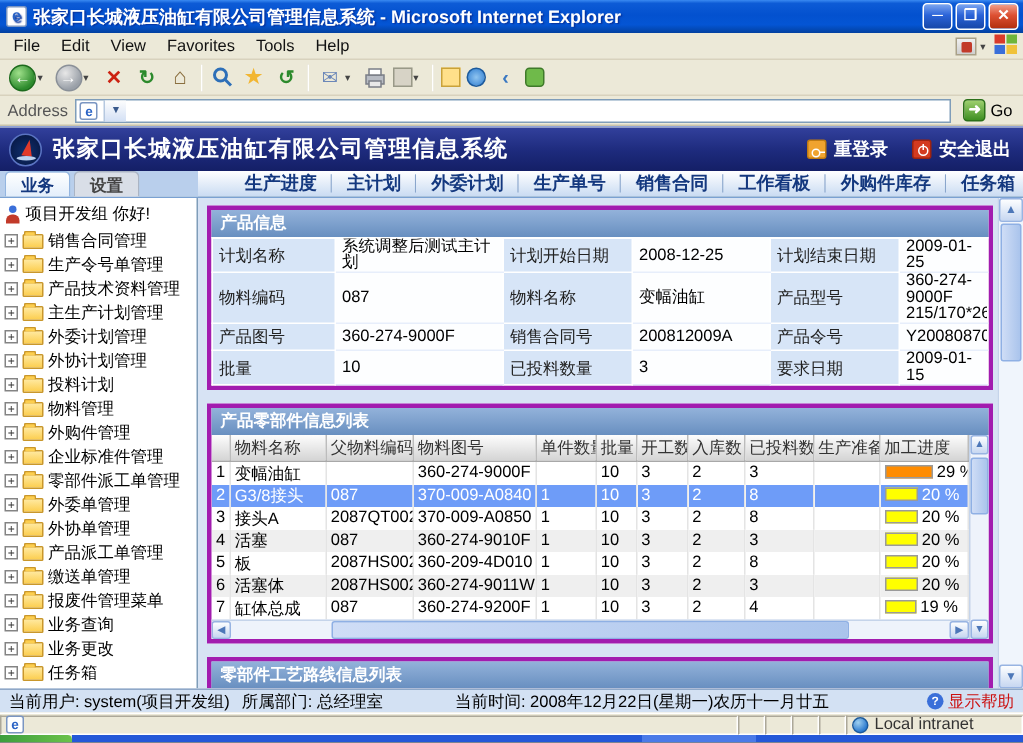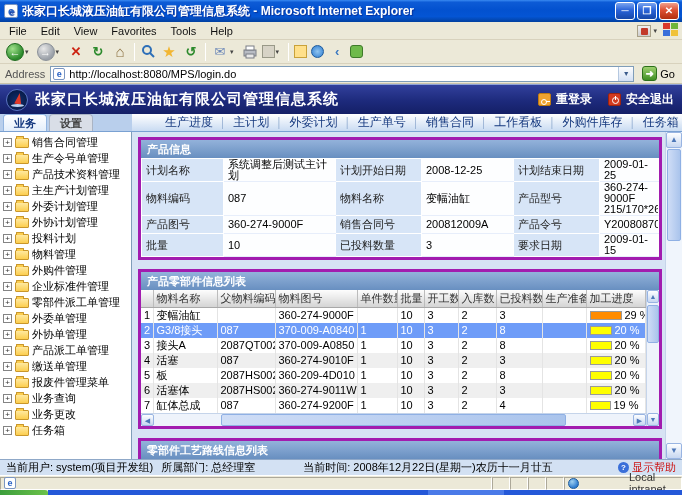--- a/index.html
+++ b/index.html
@@ -63,21 +63,21 @@
   .pwr-ico { width:13px; height:13px; background:#d33a1f; border:1px solid #9c2310; border-radius:2px; margin-right:5px; position:relative;}
   .pwr-ico::before{content:""; position:absolute; left:3px; top:3px; width:5px; height:5px; border:1px solid #fff; border-radius:50%;}
   .pwr-ico::after{content:""; position:absolute; left:6px; top:2px; width:1px; height:4px; background:#fff;}
 
   
   .navrow { height:18px; flex:0 0 18px; display:flex; background:linear-gradient(180deg,#ffffff,#c9dbf2); border-bottom:1px solid #7aa1d2; }
   .tabstrip { width:132px; flex:0 0 132px; background:#b9cfec; display:flex; align-items:flex-end; padding-left:3px; gap:2px; }
   .tab { font-size:11px; font-weight:bold; padding:1px 10px 0; border-radius:4px 4px 0 0; border:1px solid #93b5e0; border-bottom:none; }
   .tab.active { background:linear-gradient(180deg,#ffffff,#e3eefb); color:#14387f; }
   .tab.inactive { background:#d9dee7; color:#444; border-color:#aab4c4; }
-  .navlinks { flex:1; display:flex; align-items:center; padding-left:26px; font-size:12px; font-weight:normal; color:#14387f; white-space:nowrap; overflow:hidden;}
+  .navlinks { flex:1; display:flex; align-items:center; padding-left:26px; font-size:12px; font-weight:bold; color:#14387f; white-space:nowrap; overflow:hidden;justify-content:center;}
   .nav-link { color:#14387f; text-decoration:none; padding:0 7px; }
   .nav-sep { color:#8aa6cc; font-size:10px; }
 
   
   .bodyrow { flex:1; display:flex; overflow:hidden; background:#d7e3f4; }
   .sidebar { width:132px; flex:0 0 132px; background:#fff; border-right:1px solid #7f9db9; font-size:11px; overflow:hidden; padding-top:2px; }
   .user-row { display:flex; align-items:center; gap:3px; padding:1px 2px 2px 3px; color:#000; white-space:nowrap;}
   .user-ico { width:11px; height:12px; position:relative; flex:0 0 11px;}
   .user-ico::before{content:""; position:absolute; left:3px; top:0; width:5px; height:5px; border-radius:50%; background:#3a6fd9;}
   .user-ico::after{content:""; position:absolute; left:1px; top:6px; width:9px; height:6px; border-radius:4px 4px 0 0; background:#c23a2a;}
@@ -126,21 +126,21 @@
   
   .app-status { height:16px; flex:0 0 16px; background:#d3e1f3; border-top:1px solid #8fa8c8; display:flex; font-size:11px; padding:0 6px; white-space:nowrap; overflow:hidden;}
   .app-status .lbl { color:#000; } .app-status .val{ color:#000; margin-left:3px; }
   .gap8{margin-left:8px;} .gap40{margin-left:48px;}
   .help { margin-left:auto; display:flex; align-items:center; color:#cc1111; }
   .help-ico{ width:11px; height:11px; border-radius:50%; background:#3a6fd9; color:#fff; font-size:8px; font-weight:bold; text-align:center; line-height:11px; margin-right:3px;}
   .ie-status { height:15px; flex:0 0 15px; background:#ece9d8; border-top:1px solid #fff; display:flex; align-items:center; font-size:11px; color:#333; }
   .ie-cell { border:1px solid; border-color:#aca899 #fff #fff #aca899; height:13px; display:flex; align-items:center; padding:0 3px; }
   .ie-cell.grow { flex:1; }
   .ie-cell.sm { width:18px; flex:0 0 18px; }
-  .ie-cell.zone { width:118px; flex:0 0 118px;gap:46px; }
+  .ie-cell.zone { width:118px; flex:0 0 118px; }
   .globe { width:11px; height:11px; border-radius:50%; background:radial-gradient(circle at 35% 30%,#9fd0f0,#2f7dd0 70%); border:1px solid #1c5a9c; margin-right:4px; flex:0 0 11px;}
 
   
   .taskbar { height:5px; flex:0 0 5px; display:flex; }
   .tb-start { width:48px; background:linear-gradient(90deg,#3c9e3c,#6cc24a); border-radius:0 3px 0 0; }
   .tb-main { flex:1; background:#2458d8; position:relative; }
   .tb-main i { position:absolute; top:0; bottom:0; background:#4a7ae8; display:block;}
 </style>
 </head>
 <body>
@@ -234,21 +234,20 @@
       </span>
     <span class="tb-btn">
         <span class="sq" style="background:#6fba4a;border-color:#3f7a2a;border-radius:3px;"></span>
       </span>
   </div>
 
   <div class="addressbar">
     <span class="addr-label">Address</span>
     <span class="addr-box">
       <span class="ie-page-ico" style="width:12px;height:12px;line-height:10px;font-size:9px;flex:0 0 12px;">e</span>
-      <input type="text" value="http://localhost:8080/MPS/login.do" style="">
       <span class="addr-drop">▼</span>
     </span>
     <span class="go-btn">
       <span class="go-ico">➜</span>
       <span>Go</span>
     </span>
   </div>
 
   <div class="app-header">
     <span class="logo"></span>
@@ -282,20 +281,24 @@
         <a class="nav-link">工作看板</a>
         <span class="nav-sep">│</span>
         <a class="nav-link">外购件库存</a>
         <span class="nav-sep">│</span>
         <a class="nav-link">任务箱</a>
       </div>
   </div>
 
   <div class="bodyrow">
     <div class="sidebar">
+      <div class="user-row">
+        <span class="user-ico"></span>
+        <span>项目开发组 你好!</span>
+      </div>
       <div id="tree">
           <div class="tree-item">
             <span class="plusbox">+</span>
             <span class="folder"></span>
             <span class="tree-label">销售合同管理</span>
           </div>
           <div class="tree-item">
             <span class="plusbox">+</span>
             <span class="folder"></span>
             <span class="tree-label">生产令号单管理</span>

